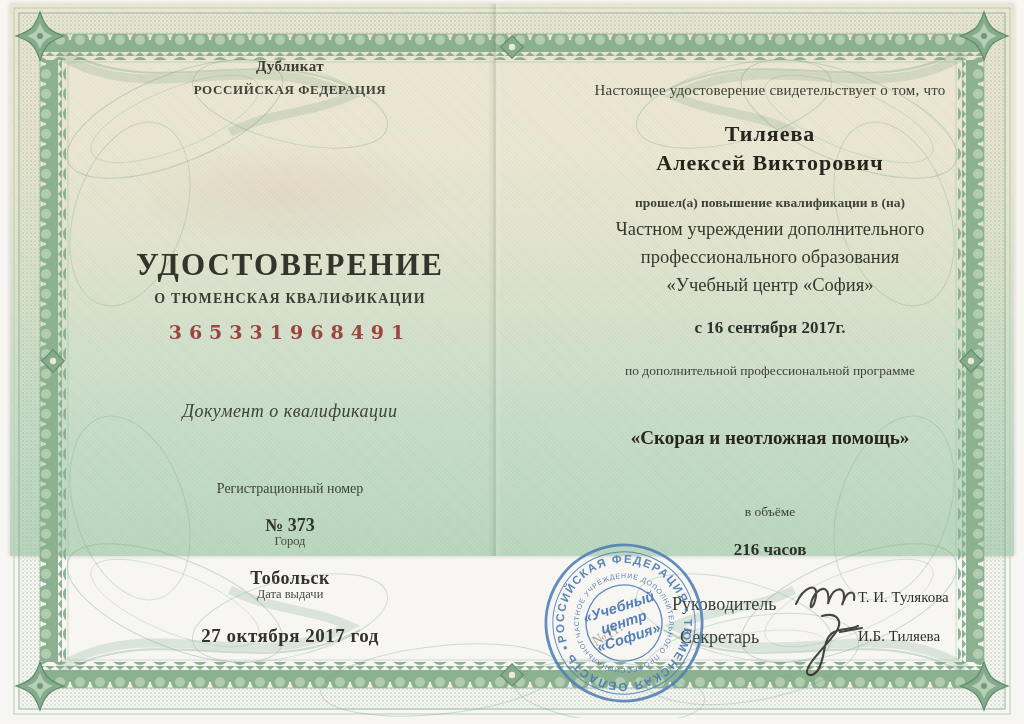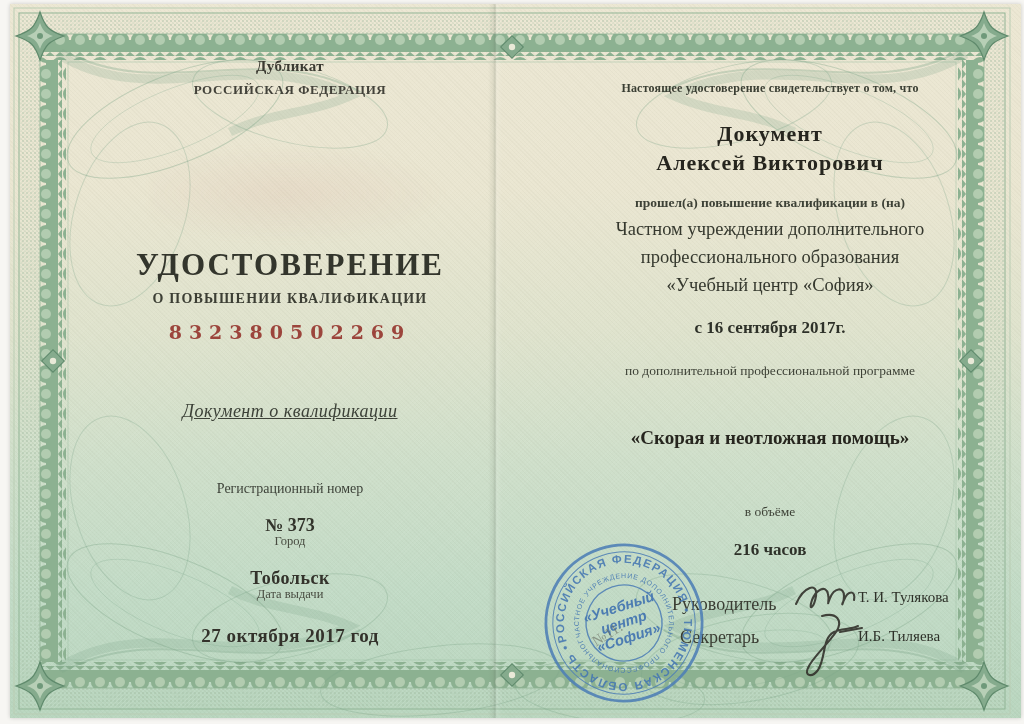--- a/index.html
+++ b/index.html
@@ -3,24 +3,23 @@
 <meta charset="utf-8">
 <style>
   html,body{margin:0;padding:0;}
   body{
     width:1024px;height:724px;position:relative;overflow:hidden;
     background:#f7f6f3;
     font-family:"Liberation Serif", serif;
     color:#33322b;
   }
   .cert{
-    position:absolute;left:10px;top:4px;width:1004px;height:714px;
+    position:absolute;left:10px;top:4px;width:1004px;height:552px;
     background:linear-gradient(180deg,#ece7d3 0%,#eae6d1 26%,#dfe3cd 46%,#cfdfca 64%,#c2dbc6 82%,#b9d6bf 100%);
     box-shadow:0 0 4px rgba(0,0,0,.18);
-    padding-left:7px;
   }
   
   .cert::before{
     content:"";position:absolute;inset:0;pointer-events:none;
     background-image:
       repeating-linear-gradient(45deg, rgba(90,90,70,.035) 0 1px, transparent 1px 3px),
       repeating-linear-gradient(-45deg, rgba(255,255,255,.05) 0 1px, transparent 1px 3px);
   }
   .fold{
     position:absolute;left:478px;top:0;width:14px;height:100%;pointer-events:none;
@@ -37,30 +36,30 @@
   .page{position:absolute;text-align:center;}
   .page-left{left:50px;top:0;width:460px;}
   .page-right{left:530px;top:0;width:460px;}
   .t{position:absolute;left:0;width:100%;line-height:1.15;}
 
   .dup{top:54px;font-size:15px;font-weight:bold;letter-spacing:.4px;color:#3a3931;}
   .country{top:79px;font-size:13px;letter-spacing:.6px;font-weight:bold;color:#43423a;}
   .main-title{top:243px;font-size:31px;font-weight:bold;letter-spacing:2px;color:#33352c;}
   .sub-title{top:287px;font-size:14px;font-weight:bold;letter-spacing:1.2px;color:#3c3e34;}
   .serial{top:318px;font-size:19px;font-weight:bold;letter-spacing:7px;color:#9c453c;font-family:"DejaVu Serif", serif;}
-  .doc-type{top:397px;font-size:18px;font-style:italic;color:#3c4138;letter-spacing:.5px;text-decoration:underline;}
+  .doc-type{top:397px;font-size:18px;font-style:italic;color:#3c4138;letter-spacing:.5px;}
   .reg-label{top:477px;font-size:14px;color:#3d4239;}
   .reg-num{top:511px;font-size:18px;font-weight:bold;color:#33352c;}
   .small-label{font-size:12.5px;color:#484c41;}
   .city-label{top:530px;}
   .city{top:564px;font-size:18px;font-weight:bold;letter-spacing:.5px;}
   .date-label{top:583px;}
   .issue-date{top:621px;font-size:19px;font-weight:bold;letter-spacing:.5px;}
 
-  .statement{top:78px;font-size:12px;color:#3a3e33;letter-spacing:.2px;font-weight:bold;}
+  .statement{top:78px;font-size:15px;color:#3a3e33;letter-spacing:.2px;}
   .surname{top:117px;font-size:22px;font-weight:bold;color:#26251e;letter-spacing:1px;}
   .name-pat{top:146px;font-size:22px;font-weight:bold;color:#26251e;letter-spacing:1px;}
   .completed{top:191px;font-size:13.5px;color:#3d4136;font-weight:bold;}
   .inst1{top:215px;font-size:18.5px;color:#35382e;}
   .inst2{top:243px;font-size:18.5px;color:#35382e;}
   .inst3{top:271px;font-size:18.5px;color:#35382e;}
   .dates{top:314px;font-size:17px;font-weight:bold;color:#2e3129;display:flex;justify-content:center;gap:24px;}
   .prog-label{top:359px;font-size:13.5px;color:#3d4136;}
   .prog-name{top:397px;font-size:19px;font-weight:bold;color:#26251e;margin-top:26px;}
   .vol-label{top:500px;font-size:13.5px;color:#3d4136;}
@@ -159,34 +158,34 @@
     <use href="#diamond" transform="translate(961,357)"></use>
   </svg>
 
   <div class="ghost"></div>
   <div class="fold"></div>
 
   <div class="page page-left">
     <div class="t dup">Дубликат</div>
     <div class="t country">РОССИЙСКАЯ ФЕДЕРАЦИЯ</div>
     <div class="t main-title">УДОСТОВЕРЕНИЕ</div>
-    <div class="t sub-title">О ПОВЫШЕНИИ КВАЛИФИКАЦИИ</div>
-    <div class="t serial">832380502269</div>
+    <div class="t sub-title">О ТЮМЕНСКАЯ КВАЛИФИКАЦИИ</div>
+    <div class="t serial">365331968491</div>
     <div class="t doc-type">Документ о квалификации</div>
     <div class="t reg-label">Регистрационный номер</div>
     <div class="t reg-num">№ 373</div>
     <div class="t small-label city-label">Город</div>
     <div class="t city">Тобольск</div>
     <div class="t small-label date-label">Дата выдачи</div>
     <div class="t issue-date">27 октября  2017 год</div>
   </div>
 
   <div class="page page-right">
     <div class="t statement">Настоящее удостоверение свидетельствует о том, что</div>
-    <div class="t surname">Документ</div>
+    <div class="t surname">Тиляева</div>
     <div class="t name-pat">Алексей Викторович</div>
     <div class="t completed">прошел(а) повышение квалификации в (на)</div>
     <div class="t inst1">Частном учреждении дополнительного</div>
     <div class="t inst2">профессионального образования</div>
     <div class="t inst3">«Учебный центр «София»</div>
     <div class="t dates">
       <span>с 16 сентября  2017г.</span>
     </div>
     <div class="t prog-label">по дополнительной профессиональной программе</div>
     <div class="t prog-name">«Скорая и неотложная помощь»</div>

